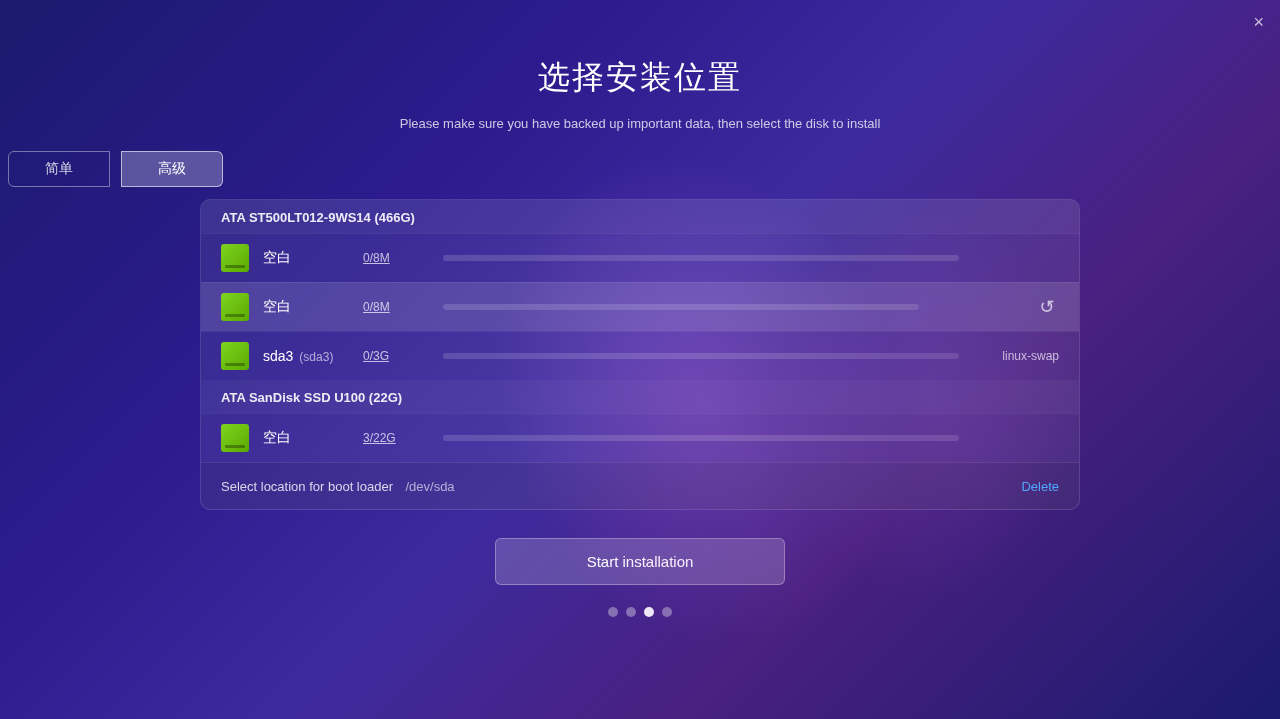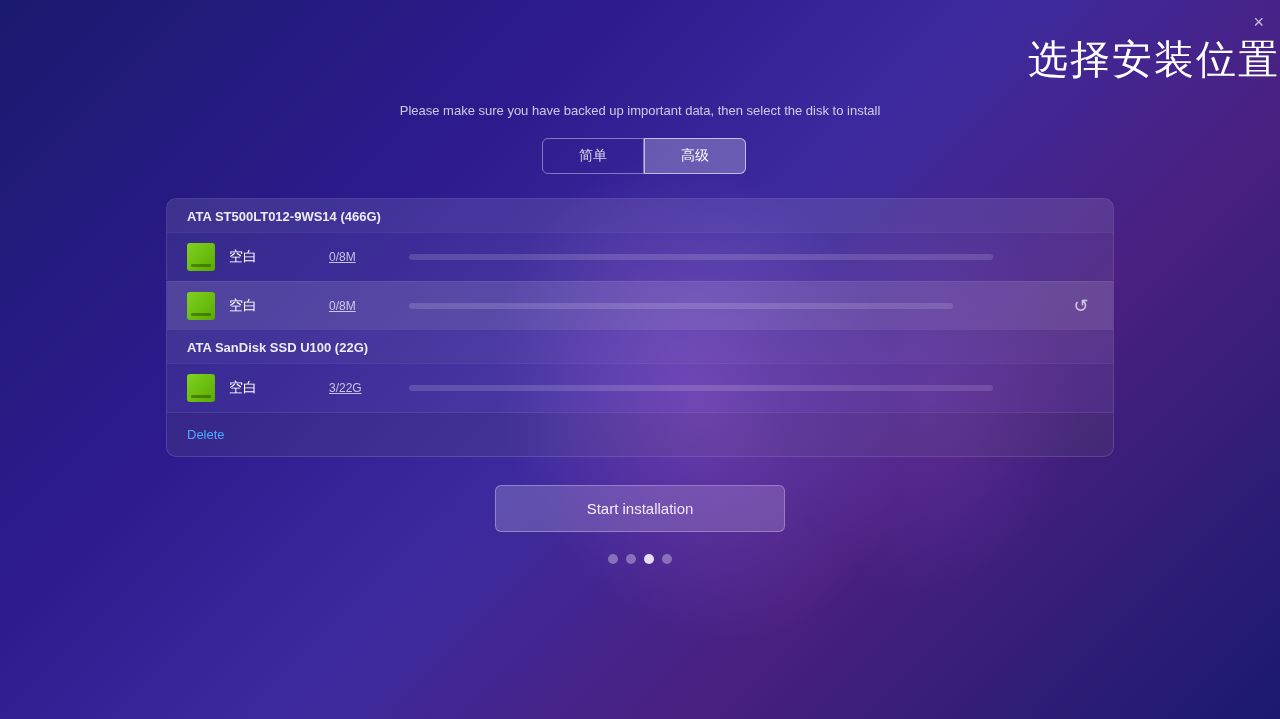--- a/index.html
+++ b/index.html
@@ -43,40 +43,39 @@
       right: 16px;
       background: none;
       border: none;
       color: rgba(255,255,255,0.7);
       font-size: 18px;
       cursor: pointer;
       z-index: 10;
     }
 
     .page-title {
-      text-align: right;
-      font-size: 40px;
+      text-align: center;
+      font-size: 32px;
       font-weight: 300;
-      margin-top: 32px;
+      margin-top: 56px;
       letter-spacing: 2px;
       color: #fff;
     }
 
     .page-subtitle {
       text-align: center;
       font-size: 13px;
       color: rgba(255,255,255,0.75);
       margin-top: 16px;
     }
 
     .tab-bar {
       display: flex;
-      justify-content: center;
       margin-top: 20px;
-      gap: 0;
+      gap: 11px;
       margin-left: 8px;
     }
 
     .tab {
       padding: 8px 36px;
       border: 1px solid rgba(255,255,255,0.4);
       background: transparent;
       color: rgba(255,255,255,0.8);
       font-size: 14px;
       cursor: pointer;
@@ -87,22 +86,22 @@
     .tab:last-child {
       border-radius: 0 6px 6px 0;
     }
     .tab.active {
       background: rgba(255,255,255,0.25);
       color: #fff;
       border-color: rgba(255,255,255,0.6);
     }
 
     .disk-panel {
-      width: 948px;
-      margin: 24px auto 0;
+      width: 880px;
+      margin: 12px auto 0;
       background: rgba(255,255,255,0.07);
       border-radius: 10px;
       overflow: hidden;
       border: 1px solid rgba(255,255,255,0.1);
     }
 
     .disk-group-header {
       padding: 10px 20px 8px;
       font-size: 13px;
       font-weight: 600;
@@ -286,34 +285,49 @@
     <div class="partition-icon"></div>
     <span class="partition-name">空白</span>
     <span class="partition-size">0/8M</span>
     <div class="partition-bar-container">
       <div class="partition-bar-fill" style="width: 0%"></div>
     </div>
     <span class="partition-type"></span>
     <span class="partition-action">↺</span>
   </div>
 
+  <div class="partition-row">
+    <div class="partition-icon"></div>
+    <span class="partition-name">
+      <span>sda3</span><span class="sub">(sda3)</span>
+    </span>
+    <span class="partition-size">0/3G</span>
+    <div class="partition-bar-container">
+      <div class="partition-bar-fill" style="width: 0%"></div>
+    </div>
+    <span class="partition-type">linux-swap</span>
+  </div>
 
   <div class="disk-group-header">ATA SanDisk SSD U100 (22G)</div>
 
   <div class="partition-row">
     <div class="partition-icon"></div>
     <span class="partition-name">空白</span>
     <span class="partition-size">3/22G</span>
     <div class="partition-bar-container">
       <div class="partition-bar-fill" style="width: 0%"></div>
     </div>
     <span class="partition-type"></span>
   </div>
 
   <div class="boot-loader-row">
+    <div>
+      <span class="boot-loader-label">Select location for boot loader</span>
+      <span class="boot-loader-value">/dev/sda</span>
+    </div>
     <button class="delete-btn">Delete</button>
   </div>
 
 </div>
 
 <button class="start-btn">Start installation</button>
 
 <div class="dots">
   <div class="dot"></div>
   <div class="dot"></div>

